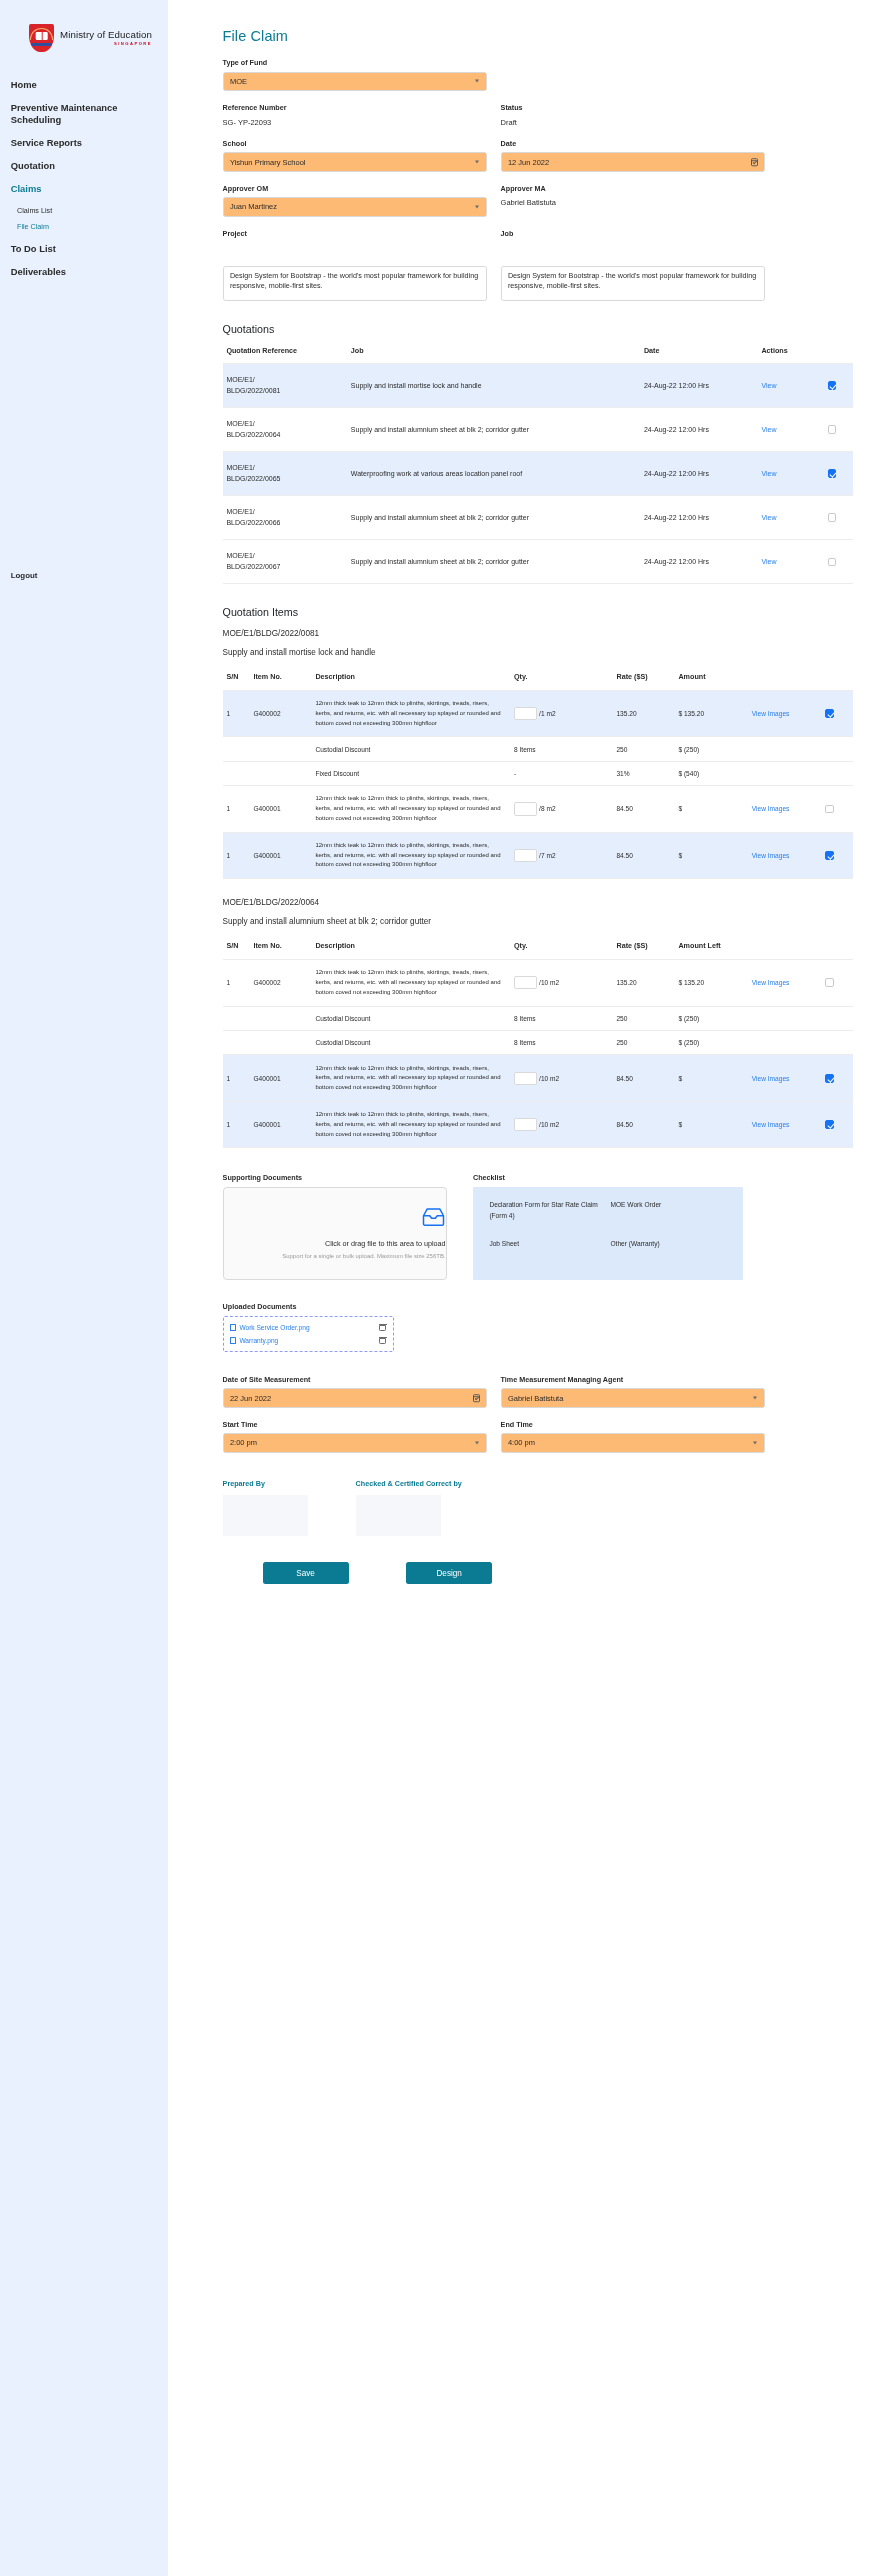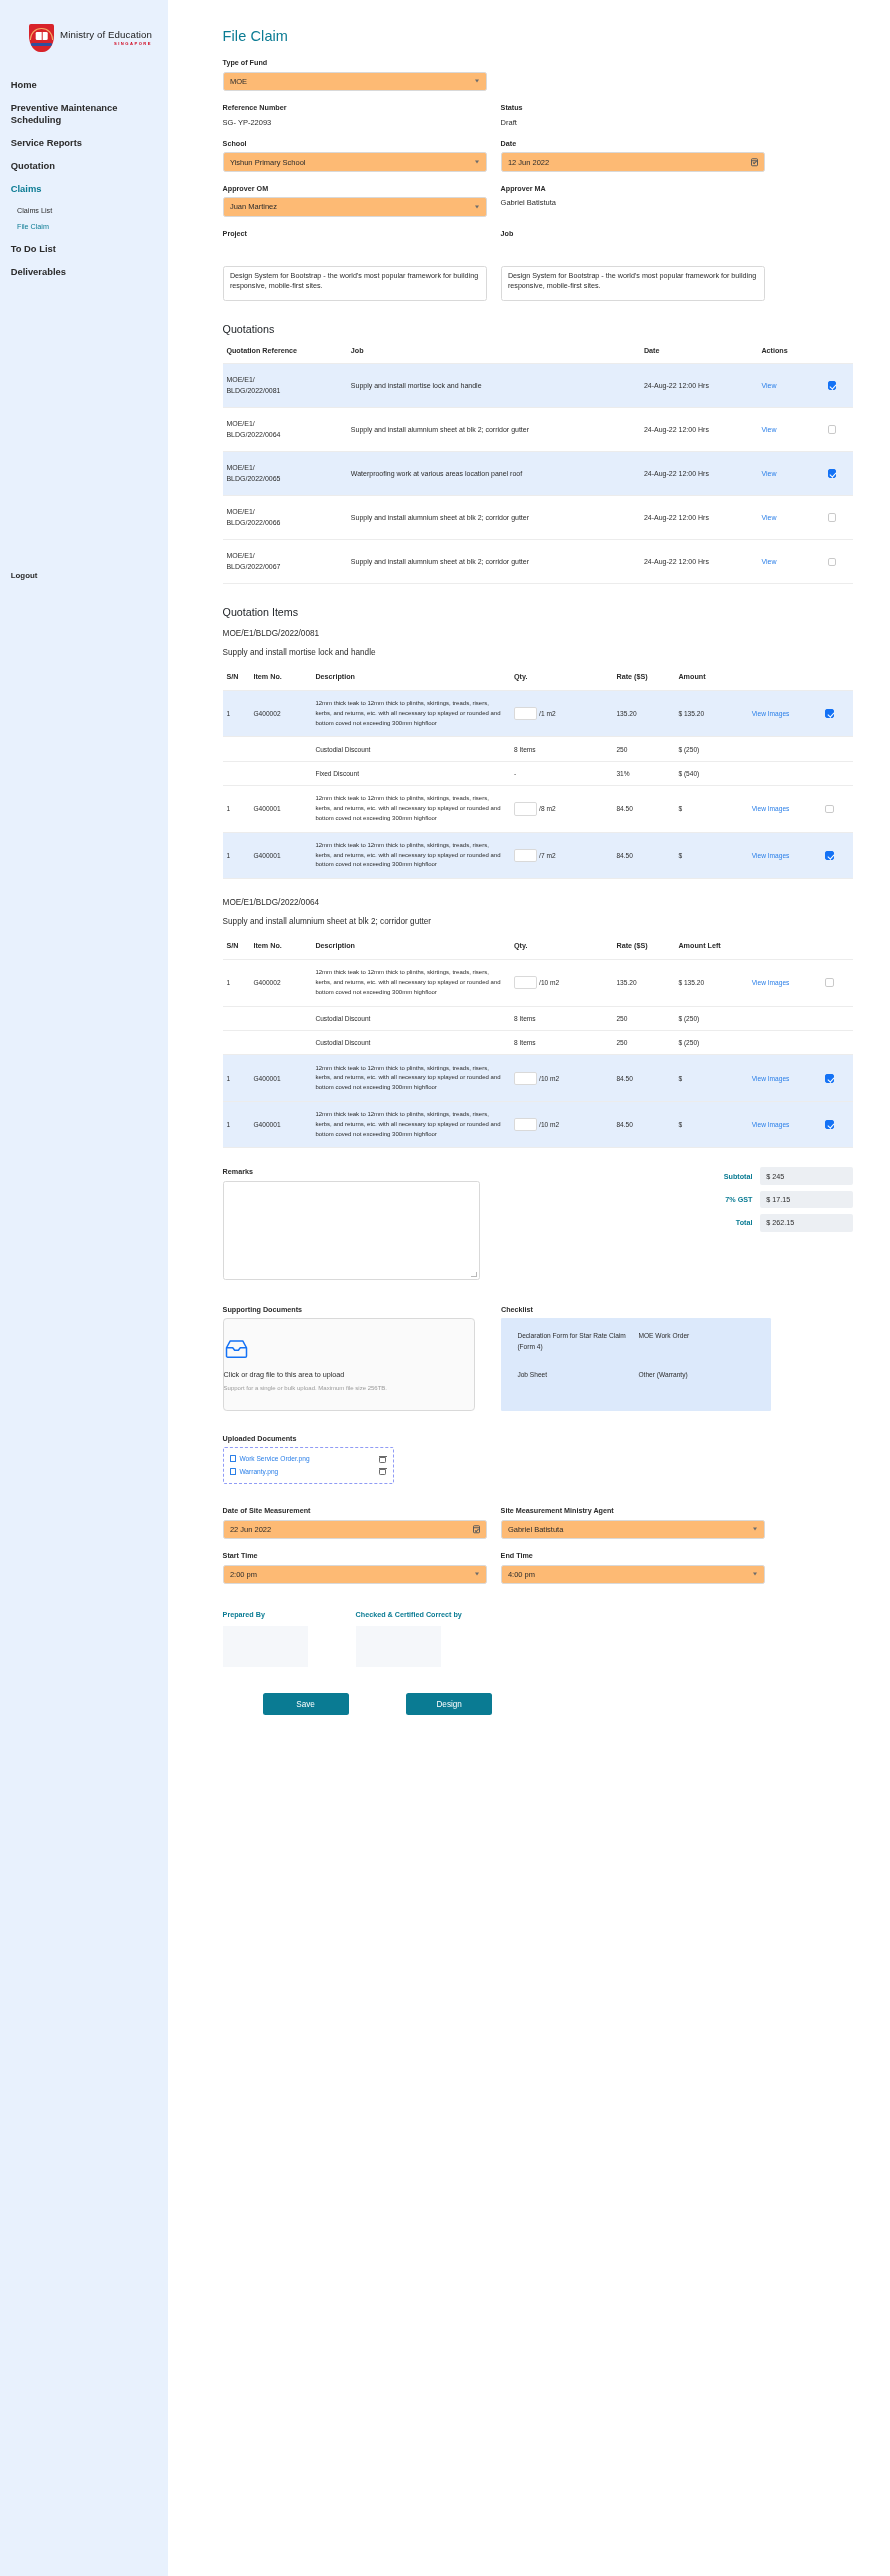--- a/index.html
+++ b/index.html
@@ -213,22 +213,22 @@
     position: relative;
   }
   .remarks-area:after{
     content:""; position:absolute; right:1.9px; bottom:1.9px; width:4.4px; height:4.4px;
     border-right:0.6px solid #b9b9b9; border-bottom:0.6px solid #b9b9b9;
   }
 
   
   .docs-row { display: flex; gap: 26.4px; margin-top: 25px; }
   .upload-box {
-    width: 252px; height: 93px; border: 0.6px solid #d9d9d9; border-radius: 3.8px;
-    background: #fafafa; display: flex; flex-direction: column; align-items: flex-start; justify-content: center;
+    width: 224px; height: 93px; border: 0.6px solid #d9d9d9; border-radius: 3.8px;
+    background: #fafafa; display: flex; flex-direction: column; align-items: flex-end; justify-content: center;
     cursor: pointer; text-align: center;
   }
   .inbox-ico { width: 25px; height: 20px; margin-bottom: 11.3px; }
   .upload-main { font-size: 7.2px; color: #2b2b2b; }
   .upload-sub { font-size: 6px; color: #9a9a9a; margin-top: 5.7px; }
   .checklist {
     width: 270px; height: 93px; background: #dce9fb; border-radius: 1.3px;
     padding: 13.2px 16.4px; display: grid; grid-template-columns: 1fr 1fr; row-gap: 17.6px; column-gap: 5px;
     align-content: start;
   }
@@ -618,40 +618,20 @@
                   <td>84.50</td>
                   <td>$</td>
                   <td><span class="link">View Images</span></td>
                   <td><span class="cbx on"></span></td>
                 </tr>
               </tbody>
             </table>
           </div>
         </div>
 
-      <div class="totals-row">
-        <div class="remarks-col">
-          <span class="field-label">Remarks</span>
-          <div class="remarks-area"></div>
-        </div>
-        <div class="totals-col">
-          <div class="total-line">
-            <span class="total-label">Subtotal</span>
-            <span class="total-val">$ 245</span>
-          </div>
-          <div class="total-line">
-            <span class="total-label">7% GST</span>
-            <span class="total-val">$ 17.15</span>
-          </div>
-          <div class="total-line">
-            <span class="total-label">Total</span>
-            <span class="total-val">$ 262.15</span>
-          </div>
-        </div>
-      </div>
 
       <div class="docs-row">
         <div>
           <span class="field-label">Supporting Documents</span>
           <div class="upload-box">
             <svg class="inbox-ico" viewBox="0 0 40 32">
               <path d="M4 14 L10 3 H30 L36 14 V27 A2 2 0 0 1 34 29 H6 A2 2 0 0 1 4 27 Z" fill="none" stroke="#1472f5" stroke-width="2.4" stroke-linejoin="round"></path>
               <path d="M4 14 H14 L17 18 H23 L26 14 H36" fill="none" stroke="#1472f5" stroke-width="2.4" stroke-linejoin="round"></path>
             </svg>
             <div class="upload-main">Click or drag file to this area to upload</div>
@@ -691,21 +671,21 @@
 
       <div class="form-grid" style="margin-top:22.6px">
         <div class="field">
           <span class="field-label">Date of Site Measurement</span>
           <div class="control">
             <span>22 Jun 2022</span>
             <i class="cal-ico"></i>
           </div>
         </div>
         <div class="field">
-          <span class="field-label">Site Measurement Ministry Agent</span>
+          <span class="field-label">Time Measurement Managing Agent</span>
           <div class="control">
             <span>Gabriel Batistuta</span>
             <i class="caret"></i>
           </div>
         </div>
         <div class="field">
           <span class="field-label">Start Time</span>
           <div class="control">
             <span>2:00 pm</span>
             <i class="caret"></i>

